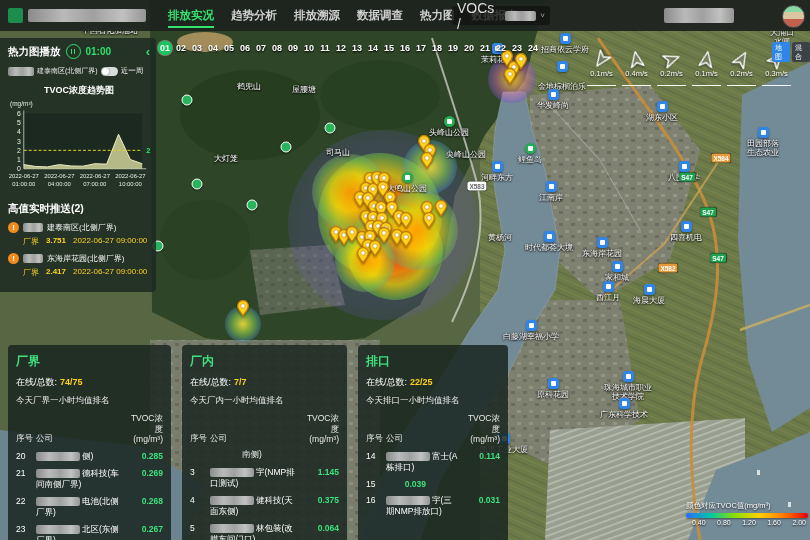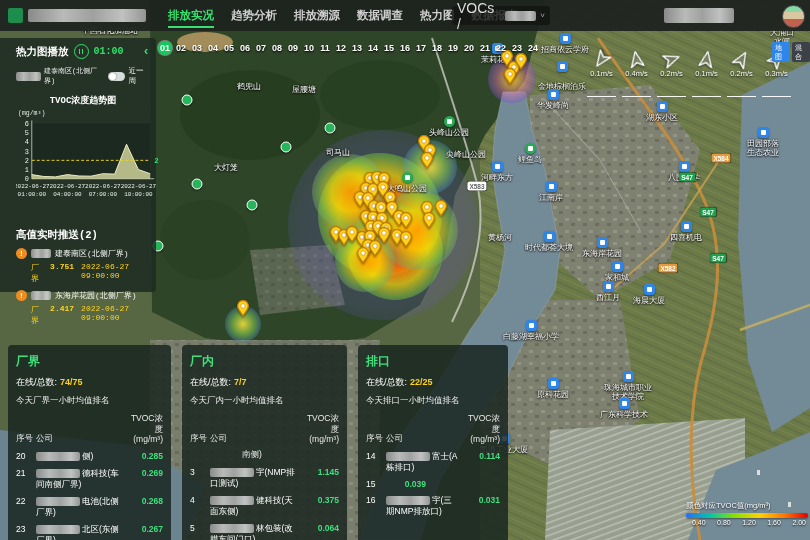--- a/index.html
+++ b/index.html
@@ -46,45 +46,45 @@
   .avatar{position:absolute;left:782px;top:5px;width:21px;height:21px;border-radius:50%;
     background:linear-gradient(180deg,#86d9a4 0 30%,#d8c7a0 30% 60%,#c2604e 60%);filter:blur(.7px);border:1px solid #555;}
   
   .timeline{position:absolute;left:158px;top:41px;display:flex;gap:2px;z-index:8;}
   .hour{width:14px;height:14px;text-align:center;font-size:9px;font-weight:bold;color:#fff;
     text-shadow:0 1px 2px #000;line-height:14px;cursor:pointer;}
   .hour.active{background:#14c75e;border-radius:50%;text-shadow:none;box-shadow:0 0 0 1px rgba(255,255,255,.35);}
   .wind-row{position:absolute;left:584px;top:50px;display:flex;z-index:8;}
   .wind{display:flex;flex-direction:column;align-items:center;width:35px;}
   .warrow{width:19px;height:19px;filter:drop-shadow(0 1px 1px rgba(0,0,0,.6));}
-  .wspeed{font-size:7.5px;color:#fff;text-shadow:0 1px 2px #000;border-bottom:1px solid rgba(255,255,255,.95);padding:0 3px 18px;}
+  .wspeed{font-size:7.5px;color:#fff;text-shadow:0 1px 2px #000;border-bottom:1px solid rgba(255,255,255,.95);padding:0 3px 7px;}
   .map-type{position:absolute;left:772px;top:42px;display:flex;gap:2px;z-index:9;}
   .mtbtn{font-size:7px;color:#fff;background:#3c4148;padding:1px 3px;border-radius:2px;cursor:pointer;line-height:9px;}
   .mtbtn.active{background:#2f86e8;}
   
   .playback{position:absolute;left:0;top:38px;width:156px;height:254px;z-index:10;
-    background:rgba(28,42,35,0.84);border-radius:0 4px 4px 0;padding:6px 6px 4px 16px;box-sizing:border-box;color:#fff;font-family:Liberation Mono, monospace;}
+    background:rgba(28,42,35,0.84);border-radius:0 4px 4px 0;padding:6px 6px 4px 8px;box-sizing:border-box;color:#fff;}
   .pb-row1{display:flex;align-items:center;gap:5px;}
   .pb-title{font-size:10.5px;font-weight:bold;}
   .play-btn{width:13px;height:13px;border:1.6px solid #2fe06b;border-radius:50%;display:flex;align-items:center;
     justify-content:center;gap:1.5px;cursor:pointer;}
   .play-btn .bar{width:1.6px;height:5px;background:#2fe06b;}
   .pb-time{font-size:10px;font-weight:bold;color:#2fe06b;}
   .collapse-arrow{margin-left:auto;color:#2fe06b;font-size:13px;font-weight:bold;cursor:pointer;line-height:12px;}
   .pb-row2{display:flex;align-items:center;gap:3px;margin-top:7px;}
   .chip{display:inline-block;width:26px;height:9px;vertical-align:middle;}
   .pb-station{font-size:7px;color:#eee;}
   .toggle{width:17px;height:9px;border-radius:5px;background:rgba(235,240,238,.9);position:relative;cursor:pointer;flex:none;}
   .toggle::after{content:'';position:absolute;left:1px;top:1px;width:7px;height:7px;border-radius:50%;background:#fff;
     box-shadow:0 0 2px rgba(0,0,0,.5);}
   .pb-range{font-size:7.5px;color:#eee;}
   .chart-title{text-align:center;font-size:9px;font-weight:bold;margin-top:8px;}
   .chart-unit{font-size:6.5px;color:#dfe8df;margin:3px 0 0 2px;}
   
-  .push-title{font-size:10.5px;font-weight:bold;margin-top:20px;}
+  .push-title{font-size:10.5px;font-weight:bold;margin-top:5px;}
   .push-item{margin-top:6px;cursor:pointer;}
   .pi-top{display:flex;align-items:center;gap:4px;}
   .warn-icon{width:11px;height:11px;border-radius:50%;background:#f08c1e;color:#fff;font-size:8px;font-weight:bold;
     text-align:center;line-height:11px;flex:none;}
   .pi-chip{width:20px;height:9px;}
   .pi-station{font-size:8px;color:#f5f5f5;}
   .pi-bot{display:flex;gap:7px;margin:3px 0 0 15px;font-size:8px;color:#ffd21c;}
   .pi-val{font-weight:bold;}
   
   .bottom-panels{position:absolute;left:8px;top:345px;height:195px;display:flex;gap:11px;z-index:10;}
@@ -186,21 +186,21 @@
       </div>
       <div class="poi poi-plain" style="left: 249px; top: 82px;">
         <span class="poi-label">鹤兜山</span>
       </div>
       <div class="poi poi-plain" style="left: 304px; top: 85px;">
         <span class="poi-label">屋腰塘</span>
       </div>
       <div class="poi poi-plain" style="left: 338px; top: 148px;">
         <span class="poi-label">司马山</span>
       </div>
-      <div class="poi poi-plain" style="left: 226px; top: 163px;">
+      <div class="poi poi-plain" style="left: 226px; top: 154px;">
         <span class="poi-label">大灯笼</span>
       </div>
       <div class="poi poi-plain" style="left: 466px; top: 150px;">
         <span class="poi-label">尖峰山公园</span>
       </div>
       <div class="poi poi-plain" style="left: 500px; top: 233px;">
         <span class="poi-label">黄杨河</span>
       </div>
       <div class="poi poi-plain" style="left: 782px; top: 28px;">
         <span class="poi-label">大涌口水闸</span>

